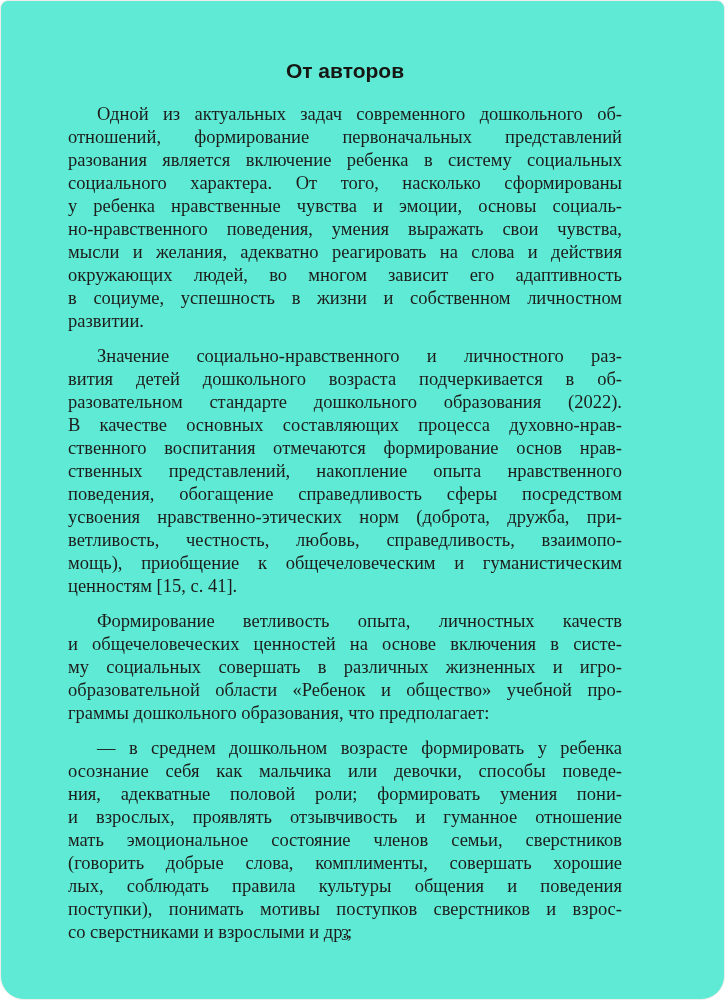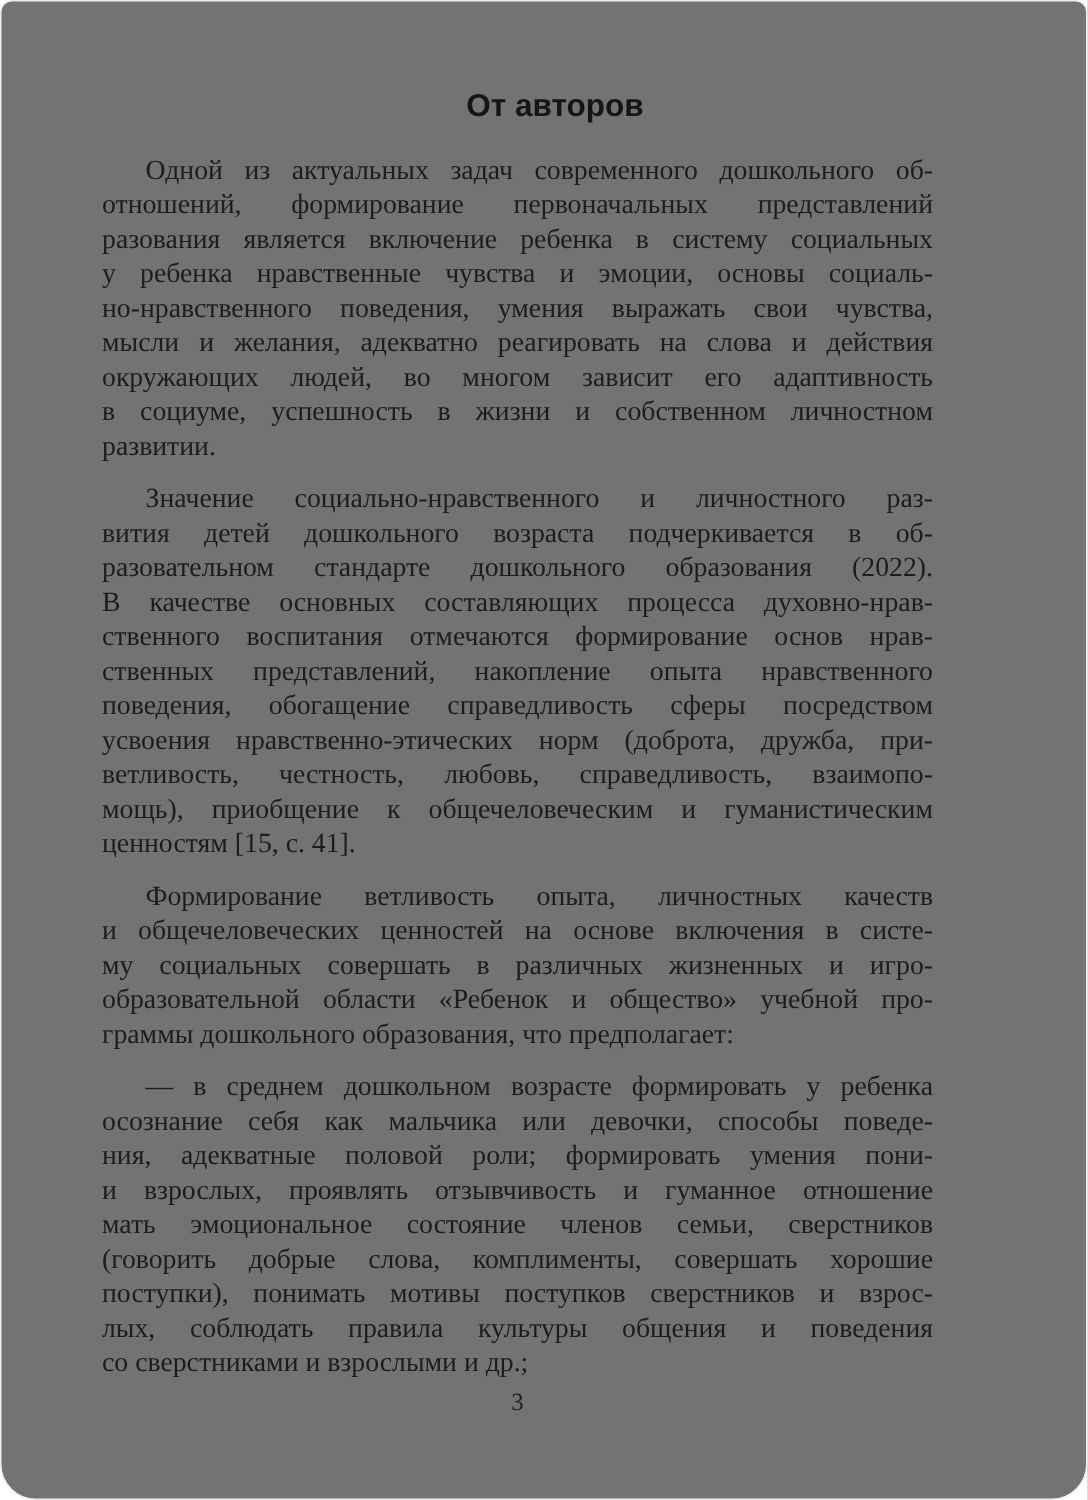--- a/index.html
+++ b/index.html
@@ -4,28 +4,27 @@
 <style>
   html, body {
     margin: 0;
     padding: 0;
     background: #ffffff;
   }
   .page {
     position: relative;
     width: 725px;
     height: 1000px;
-    background: #737373;
+    background: #5eead4;
     box-sizing: border-box;
     border: 1px solid #eeedeb;
     border-radius: 8px 8px 24px 24px;
     overflow: hidden;
     font-family: "Liberation Serif", "DejaVu Serif", serif;
     color: #1d1d1b;
-    padding-left: 25px;
   }
   .chapter-title {
     margin-top: 57px;
     margin-left: 55px;
     width: 578px;
     text-align: center;
     font-family: "Liberation Sans", "DejaVu Sans", sans-serif;
     font-weight: bold;
     font-size: 21px;
     line-height: 26px;
@@ -70,20 +69,21 @@
 <body>
 
 <div class="page">
   <div class="chapter-title">От авторов</div>
 
   <div class="text-block">
       <div class="paragraph">
         <div class="line first">Одной из актуальных задач современного дошкольного об-</div>
         <div class="line">отношений, формирование первоначальных представлений</div>
         <div class="line">разования является включение ребенка в систему социальных</div>
+        <div class="line">социального характера. От того, насколько сформированы</div>
         <div class="line">у ребенка нравственные чувства и эмоции, основы социаль-</div>
         <div class="line">но-нравственного поведения, умения выражать свои чувства,</div>
         <div class="line">мысли и желания, адекватно реагировать на слова и действия</div>
         <div class="line">окружающих людей, во многом зависит его адаптивность</div>
         <div class="line">в социуме, успешность в жизни и собственном личностном</div>
         <div class="line last">развитии.</div>
       </div>
       <div class="paragraph">
         <div class="line first">Значение социально-нравственного и личностного раз-</div>
         <div class="line">вития детей дошкольного возраста подчеркивается в об-</div>
@@ -104,20 +104,20 @@
         <div class="line">образовательной области «Ребенок и общество» учебной про-</div>
         <div class="line last">граммы дошкольного образования, что предполагает:</div>
       </div>
       <div class="paragraph">
         <div class="line first">— в среднем дошкольном возрасте формировать у ребенка</div>
         <div class="line">осознание себя как мальчика или девочки, способы поведе-</div>
         <div class="line">ния, адекватные половой роли; формировать умения пони-</div>
         <div class="line">и взрослых, проявлять отзывчивость и гуманное отношение</div>
         <div class="line">мать эмоциональное состояние членов семьи, сверстников</div>
         <div class="line">(говорить добрые слова, комплименты, совершать хорошие</div>
+        <div class="line">лых, соблюдать правила культуры общения и поведения</div>
         <div class="line">поступки), понимать мотивы поступков сверстников и взрос-</div>
-        <div class="line">лых, соблюдать правила культуры общения и поведения</div>
         <div class="line last">со сверстниками и взрослыми и др.;</div>
       </div>
     </div>
 
   <div class="page-number">3</div>
 </div>
 
 </body></html>

